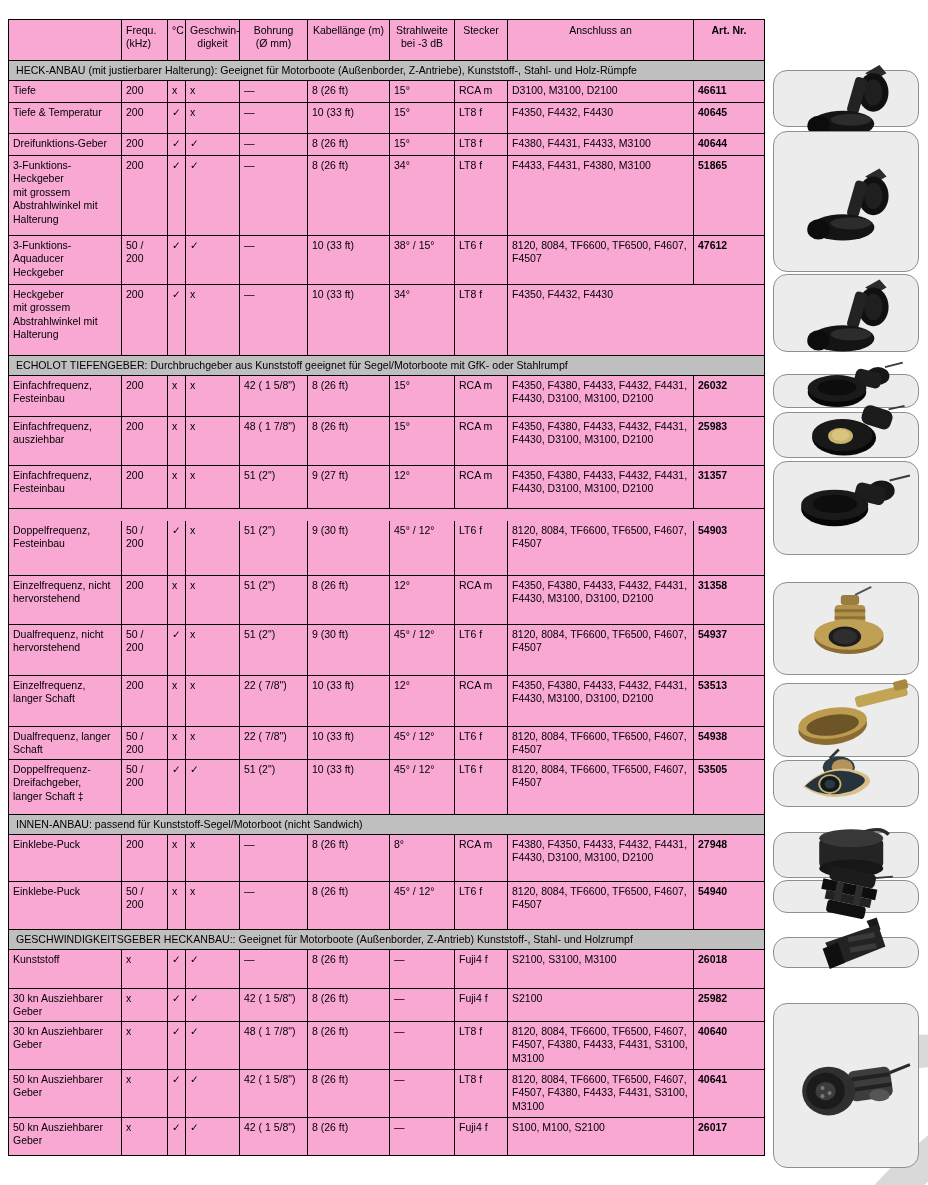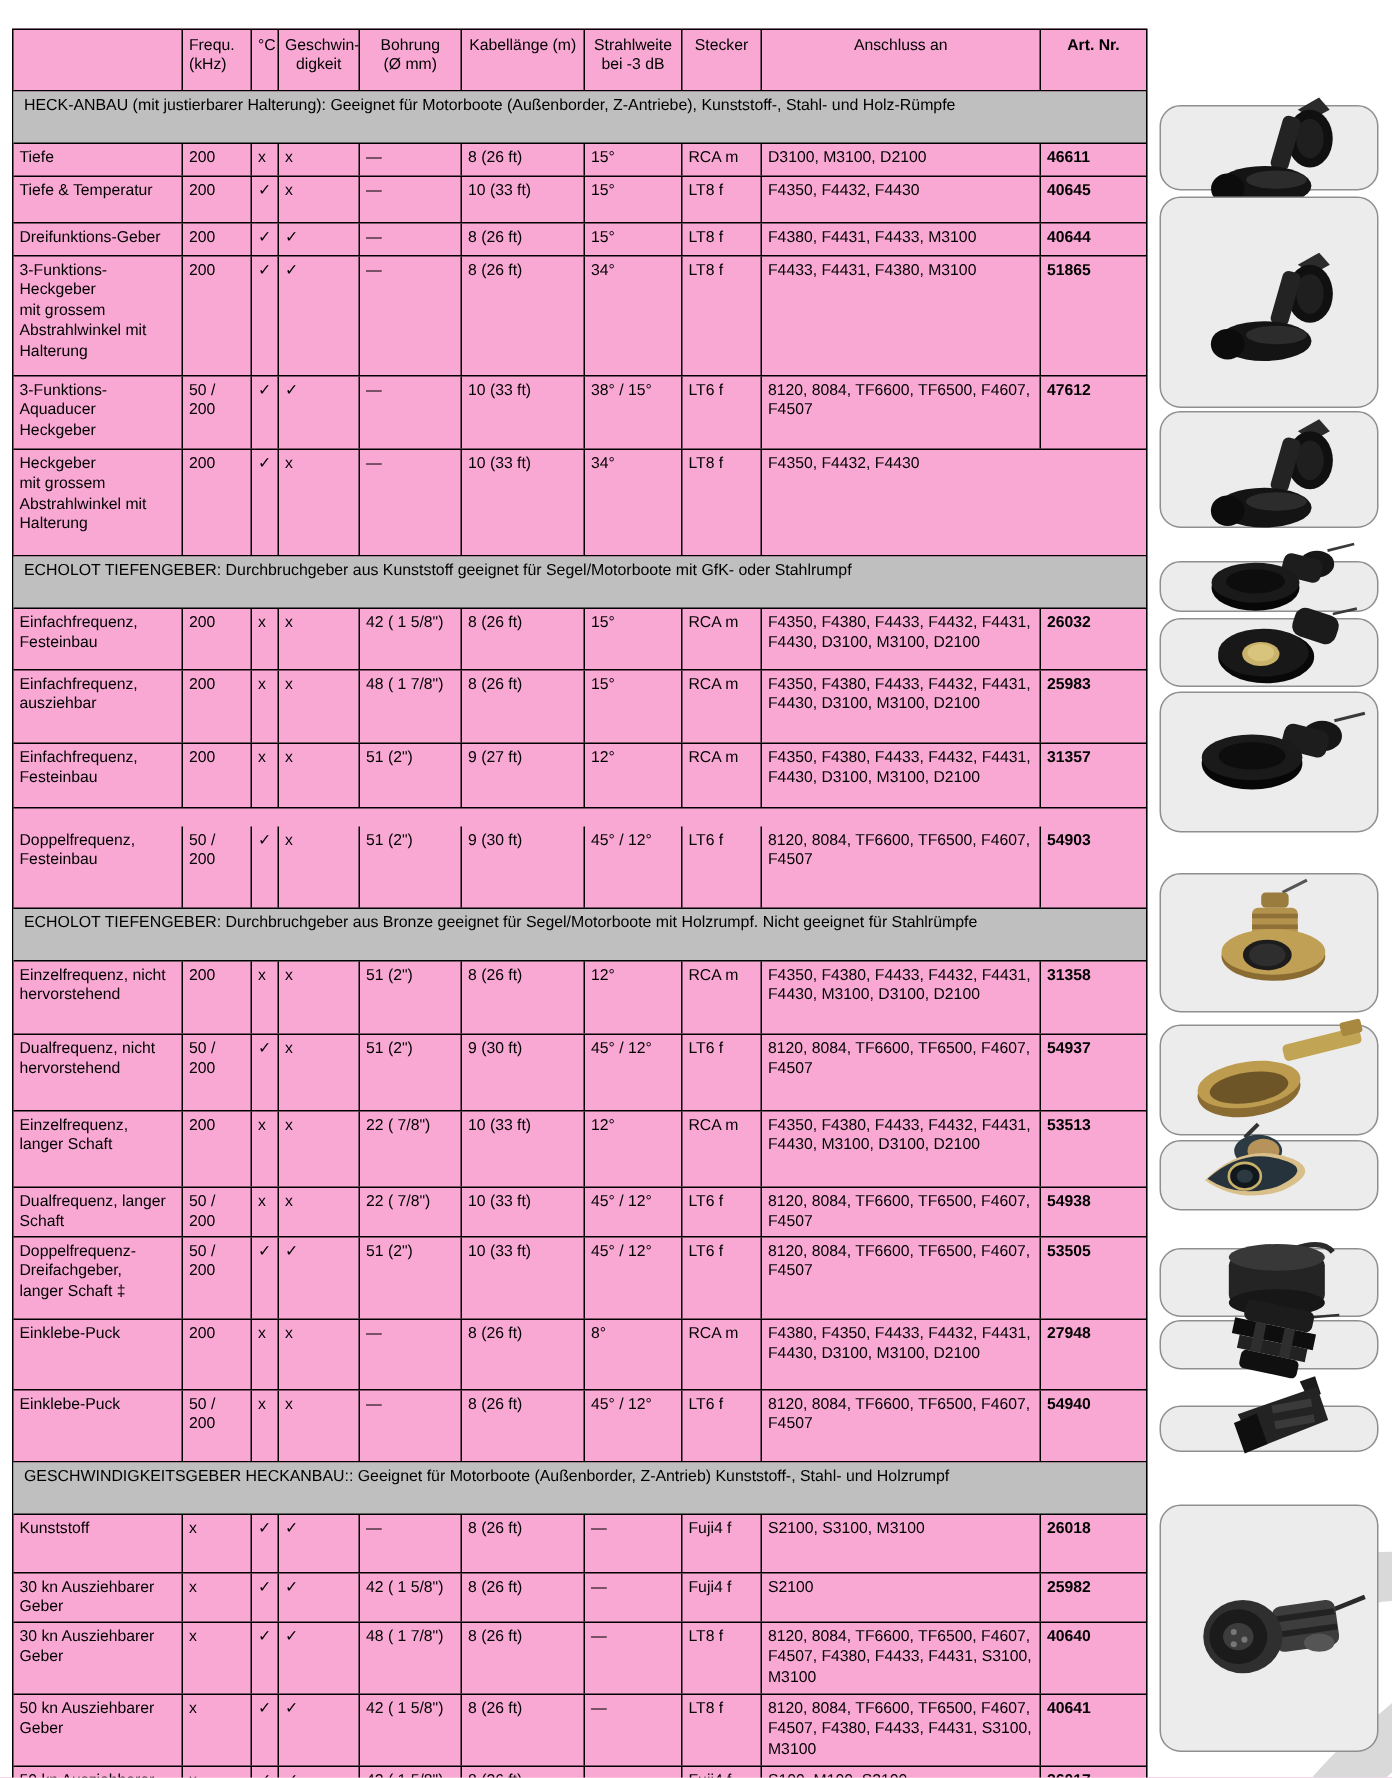--- a/index.html
+++ b/index.html
@@ -19,21 +19,21 @@
     border-right:1px solid #000;padding:3px 4px 2px 4px;font-size:10.5px;line-height:1.28;
     box-sizing:border-box;white-space:pre-line;overflow:hidden;
   }
   .t-cell:last-child{border-right:none;}
   .hdr .t-cell{text-align:center;padding-top:4px;}
   .hdr .t-cell.c-name{text-align:left;}
   .hdr .t-cell.c-freq{text-align:left;}
   .c-art{font-weight:bold;}
   .section-bar{
     display:block;background:#bfbfbf;border-bottom:1px solid #000;
-    font-size:10.6px;padding:3px 4px 19px 7px;box-sizing:border-box;
+    font-size:10.6px;padding:3px 4px 4px 7px;box-sizing:border-box;
   }
   #image-rail{position:absolute;left:771px;top:0;width:150px;height:1185px;z-index:1;}
   .photo-panel{
     position:absolute;left:2px;width:146px;background:#ececec;
     border:1.5px solid #8f8f8f;border-radius:14px;box-sizing:border-box;
   }
   .photo-panel svg{position:absolute;overflow:visible;}
   #watermark{
     position:absolute;left:845px;top:1005px;font-size:300px;font-weight:bold;
     color:#d9d9d9;z-index:0;line-height:0.9;user-select:none;
@@ -186,21 +186,20 @@
       <div class="t-cell c-freq">50 / 200</div>
       <div class="t-cell c-temp">✓</div>
       <div class="t-cell c-speed">x</div>
       <div class="t-cell c-bore">51 (2")</div>
       <div class="t-cell c-cable">9 (30 ft)</div>
       <div class="t-cell c-beam">45° / 12°</div>
       <div class="t-cell c-plug">LT6 f</div>
       <div class="t-cell c-connect">8120, 8084, TF6600, TF6500, F4607, F4507</div>
       <div class="t-cell c-art c-art">54903</div>
     </div>
-    <div class="section-bar" style="min-height: 18px;">ECHOLOT TIEFENGEBER: Durchbruchgeber aus Bronze geeignet für Segel/Motorboote mit Holzrumpf. Nicht geeignet für Stahlrümpfe</div>
     <div class="t-row" style="min-height: 49px;">
       <div class="t-cell c-name">Einzelfrequenz, nicht
 hervorstehend</div>
       <div class="t-cell c-freq">200</div>
       <div class="t-cell c-temp">x</div>
       <div class="t-cell c-speed">x</div>
       <div class="t-cell c-bore">51 (2")</div>
       <div class="t-cell c-cable">8 (26 ft)</div>
       <div class="t-cell c-beam">12°</div>
       <div class="t-cell c-plug">RCA m</div>
@@ -253,20 +252,21 @@
       <div class="t-cell c-freq">50 / 200</div>
       <div class="t-cell c-temp">✓</div>
       <div class="t-cell c-speed">✓</div>
       <div class="t-cell c-bore">51 (2")</div>
       <div class="t-cell c-cable">10 (33 ft)</div>
       <div class="t-cell c-beam">45° / 12°</div>
       <div class="t-cell c-plug">LT6 f</div>
       <div class="t-cell c-connect">8120, 8084, TF6600, TF6500, F4607, F4507</div>
       <div class="t-cell c-art c-art">53505</div>
     </div>
+    <div class="section-bar" style="min-height: 18px;">INNEN-ANBAU: passend für Kunststoff-Segel/Motorboot (nicht Sandwich)</div>
     <div class="t-row" style="min-height: 47px;">
       <div class="t-cell c-name">Einklebe-Puck</div>
       <div class="t-cell c-freq">200</div>
       <div class="t-cell c-temp">x</div>
       <div class="t-cell c-speed">x</div>
       <div class="t-cell c-bore">—</div>
       <div class="t-cell c-cable">8 (26 ft)</div>
       <div class="t-cell c-beam">8°</div>
       <div class="t-cell c-plug">RCA m</div>
       <div class="t-cell c-connect">F4380, F4350, F4433, F4432, F4431, F4430, D3100, M3100, D2100</div>

